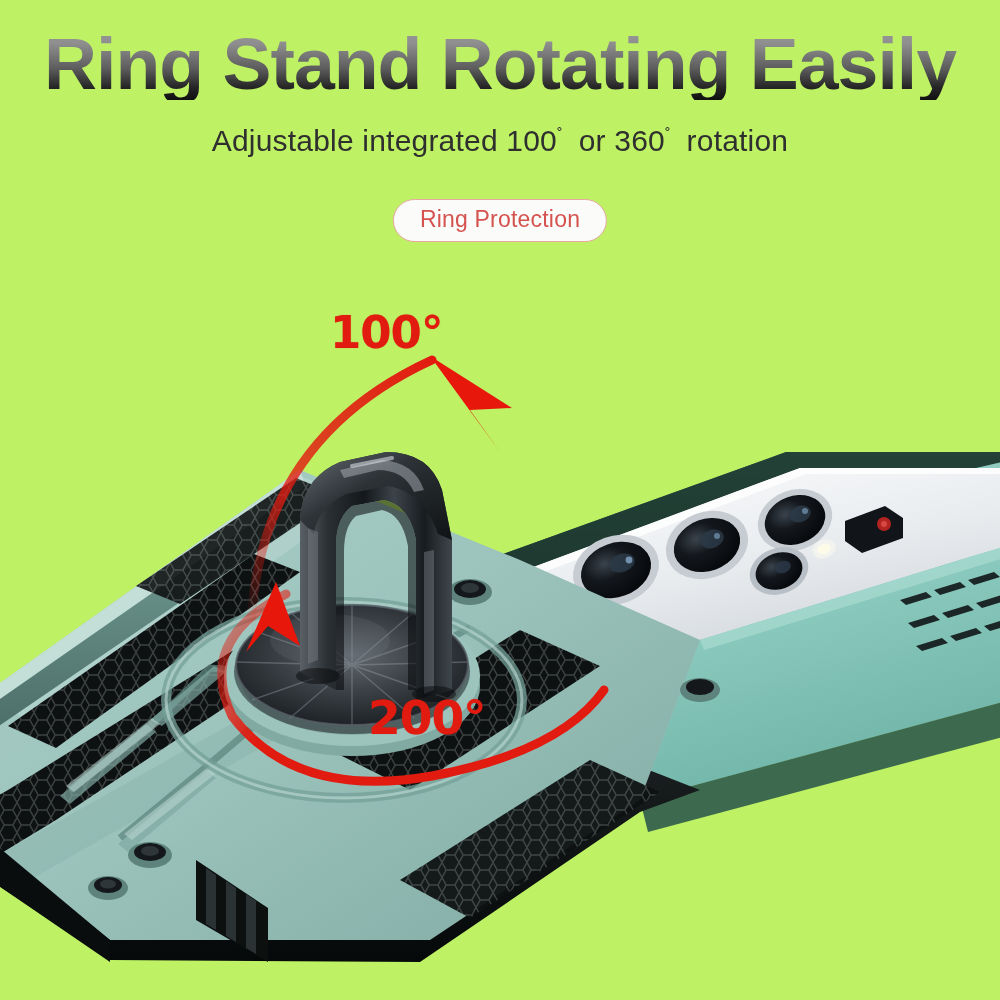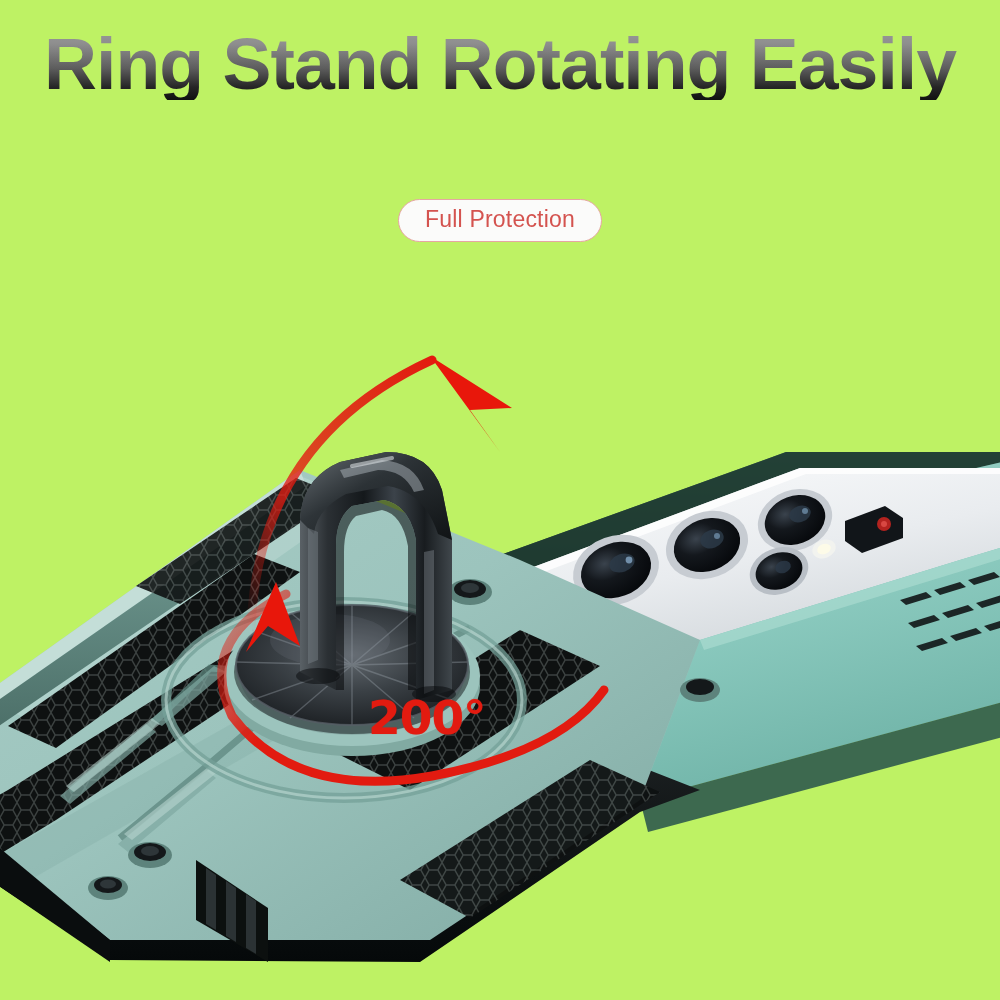--- a/index.html
+++ b/index.html
@@ -49,22 +49,25 @@
   
   #product{position:absolute;left:0;top:0;width:1000px;height:1000px;}
 </style>
 </head>
 <body>
 
 <div id="stage">
 
   <div class="headline">Ring Stand Rotating Easily</div>
 
-
-  <div class="badge">Full Protection</div>
+  <div class="subhead">
+    <span>Adjustable integrated 100</span><span class="deg">˚</span><span class="gap"></span><span>or 360</span><span class="deg">˚</span><span class="gap"></span><span>rotation</span>
+  </div>
+
+  <div class="badge">Ring Protection</div>
 
   <svg id="product" viewBox="0 0 1000 1000">
     <defs>
       <linearGradient id="gCaseTop" x1="0" y1="0" x2="1" y2="1">
         <stop offset="0" stop-color="#a9cdc6"></stop>
         <stop offset=".45" stop-color="#9cc4bd"></stop>
         <stop offset="1" stop-color="#7fa9a2"></stop>
       </linearGradient>
       <linearGradient id="gCaseTop2" x1="0" y1="0" x2="1" y2="0.6">
         <stop offset="0" stop-color="#b4d4cd"></stop>
@@ -327,16 +330,17 @@
 
       <path d="M251 628 Q258 440 432 360" fill="none" stroke="url(#gRedArc)" stroke-width="9" stroke-linecap="round"></path>
       <path d="M430 356 L512 408 L470 410 L500 452 Z" fill="#e8170b"></path>
 
       <path d="M286 594 Q196 640 232 716 Q296 800 432 776 Q560 752 604 690" fill="none" stroke="url(#gRedArc2)" stroke-width="9" stroke-linecap="round"></path>
       <path d="M276 582 L300 646 L268 626 L246 652 Z" fill="#e8170b"></path>
     </g>
   </svg>
 
   <div class="anno">
+    <div class="anno-txt" id="lbl100">100°</div>
     <div class="anno-txt" id="lbl360">200°</div>
   </div>
 
 </div>
 
 </body></html>

